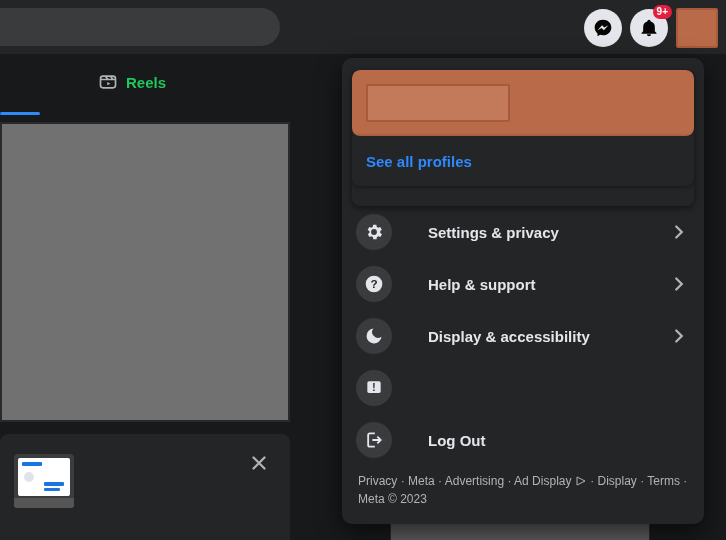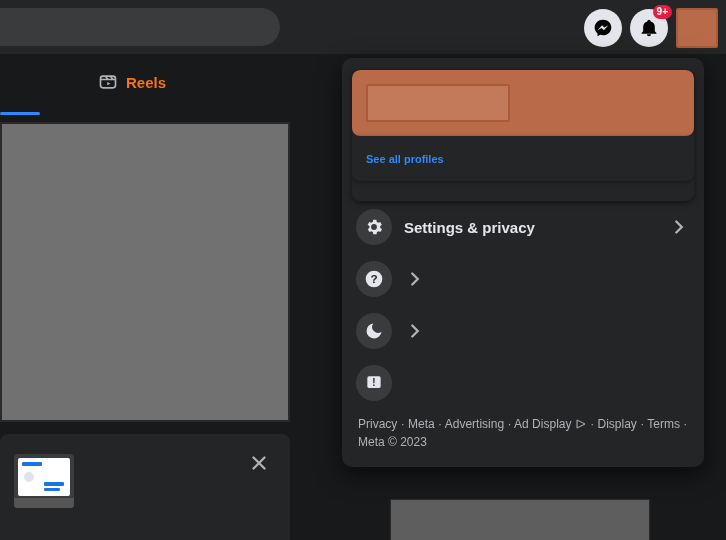--- a/index.html
+++ b/index.html
@@ -81,21 +81,21 @@
   .tabs-row {
     display: flex;
     align-items: center;
     height: 56px;
     padding-left: 80px;
   }
   .tab {
     display: flex;
     align-items: center;
     gap: 8px;
-    color: #f97316;
+    color: #22c55e;
     font-size: 15px;
     font-weight: 600;
     padding: 15px 18px;
     cursor: pointer;
   }
   .tab-underline {
     position: absolute;
     left: 0;
     top: 58px;
     width: 40px;
@@ -194,21 +194,21 @@
   }
   .profile-card .ph {
     width: 144px;
     height: 38px;
     background: #c37a5b;
     border: 2px solid #a85b3b;
     border-radius: 2px;
   }
   .see-all {
     color: #2e89ff;
-    font-size: 11px;
+    font-size: 15px;
     font-weight: 600;
     padding: 16px 12px 16px 14px;
     border-top: 1px solid rgba(0,0,0,0);
     margin-top: 0px;
     border-radius: 0 0 8px 8px;
     cursor: pointer;
     background: #242526;
     box-shadow: 0 1px 4px rgba(0,0,0,0.4);
     margin-bottom: 20px;
   }
@@ -219,20 +219,21 @@
     overflow: hidden;
   }
 
   .menu-item {
     display: flex;
     align-items: center;
     height: 52px;
     padding: 0 6px;
     border-radius: 8px;
     cursor: pointer;
+    gap: 24px;
   }
   .menu-ico {
     width: 36px;
     height: 36px;
     border-radius: 50%;
     background: #3a3b3c;
     display: flex;
     align-items: center;
     justify-content: center;
     margin-right: 12px;
@@ -361,49 +362,60 @@
     </div>
   </div>
 
   <div class="menu-item">
     <div class="menu-ico">
       <svg width="20" height="20" viewBox="0 0 24 24" fill="#e4e6eb">
           <circle cx="12" cy="12" r="10"></circle>
           <text x="12" y="17" text-anchor="middle" font-size="14" font-weight="700" fill="#242526">?</text>
         </svg>
     </div>
+    <div class="menu-label">Help &amp; support</div>
     <div class="chev">
       <svg width="22" height="22" viewBox="0 0 24 24">
           <path fill="none" stroke="#b0b3b8" stroke-width="2.5" stroke-linecap="round" d="M9 6l6 6-6 6"></path>
         </svg>
     </div>
   </div>
 
   <div class="menu-item">
     <div class="menu-ico">
       <svg width="20" height="20" viewBox="0 0 24 24" fill="#e4e6eb">
           <path d="M21 12.8A9 9 0 1 1 11.2 3a7 7 0 0 0 9.8 9.8z"></path>
         </svg>
     </div>
+    <div class="menu-label">Display &amp; accessibility</div>
     <div class="chev">
       <svg width="22" height="22" viewBox="0 0 24 24">
           <path fill="none" stroke="#b0b3b8" stroke-width="2.5" stroke-linecap="round" d="M9 6l6 6-6 6"></path>
         </svg>
     </div>
   </div>
 
   <div class="menu-item">
     <div class="menu-ico">
       <svg width="20" height="20" viewBox="0 0 24 24" fill="#e4e6eb">
           <rect x="4" y="4" width="16" height="14" rx="2"></rect>
           <text x="12" y="15" text-anchor="middle" font-size="12" font-weight="900" fill="#242526">!</text>
         </svg>
     </div>
   </div>
 
+  <div class="menu-item">
+    <div class="menu-ico">
+      <svg width="20" height="20" viewBox="0 0 24 24" fill="none" stroke="#e4e6eb" stroke-width="2.2">
+          <path d="M13 4h-6a2 2 0 0 0-2 2v12a2 2 0 0 0 2 2h6"></path>
+          <path d="M16 8l4 4-4 4M20 12H10"></path>
+        </svg>
+    </div>
+    <div class="menu-label">Log Out</div>
+  </div>
 
   <div class="legal">
     <span>Privacy</span> ·
     <span>Meta</span> ·
     <span>Advertising</span> ·
     <span><span>Ad Display</span> <svg style="display:inline;vertical-align:-2px" width="12" height="12" viewBox="0 0 24 24" fill="none" stroke="#b0b3b8" stroke-width="2">
           <path d="M4 4l16 8-16 8V4z"></path>
         </svg></span> ·
     <span>Display</span> ·
     <span>Terms</span> ·

